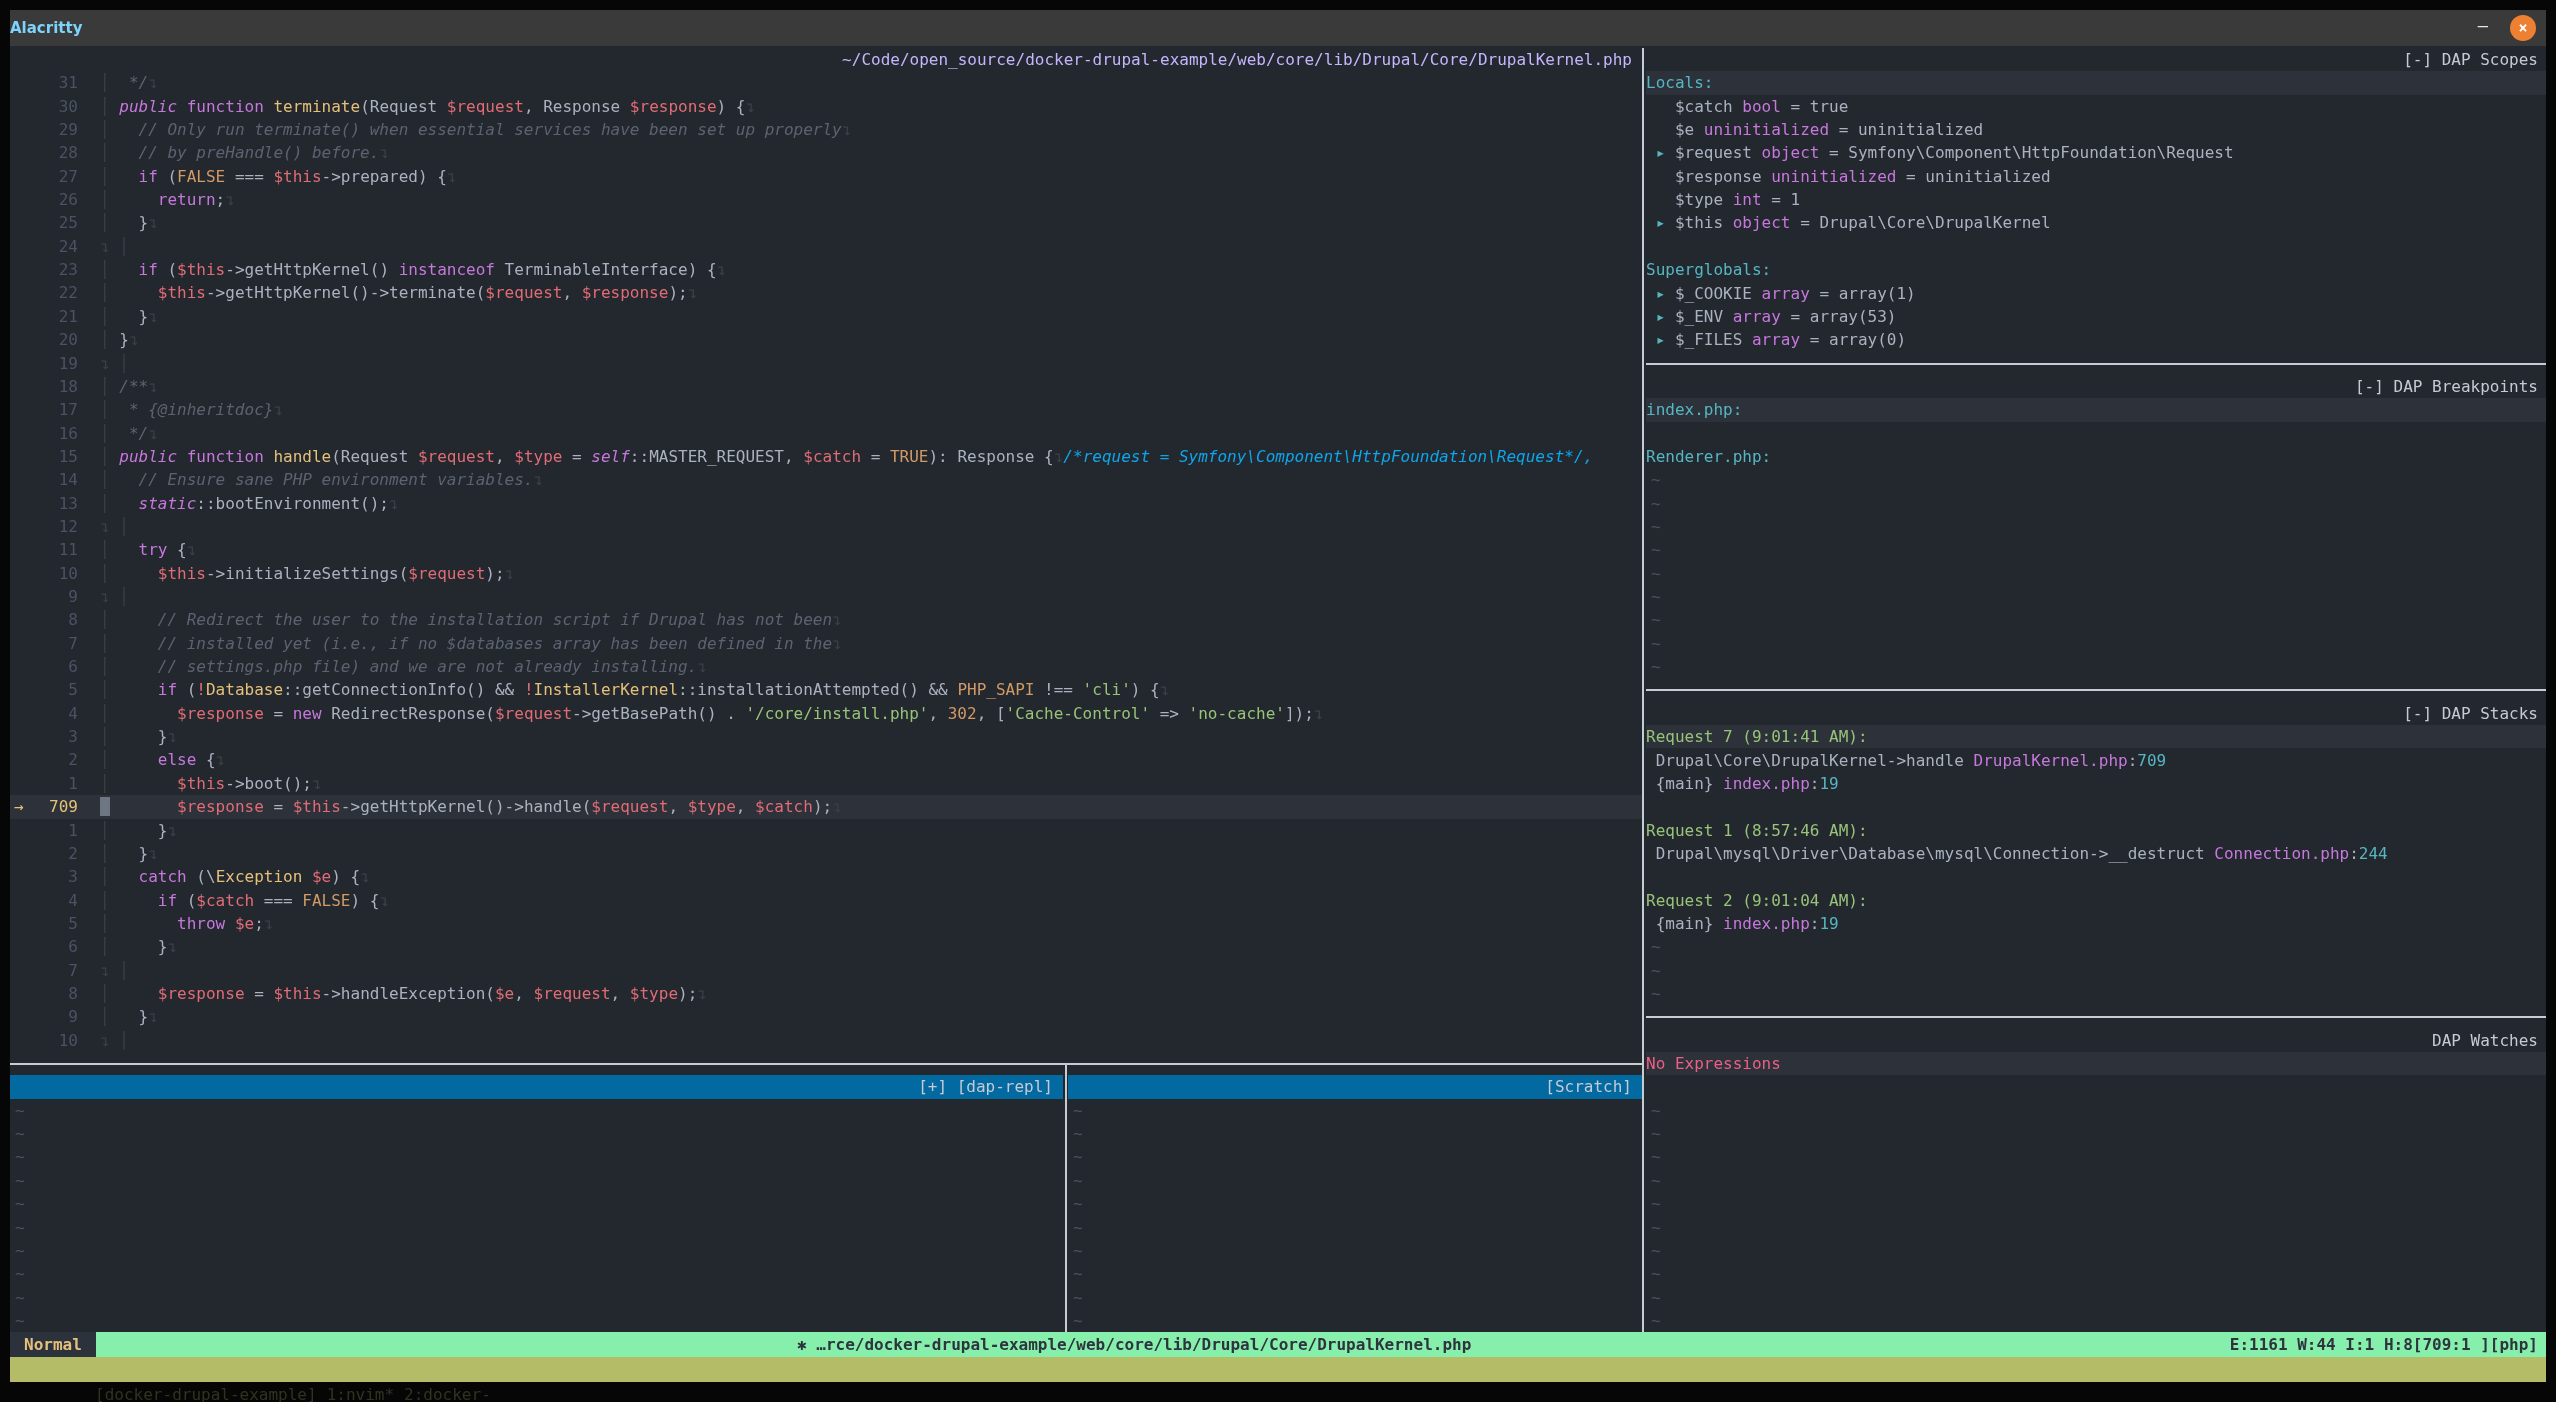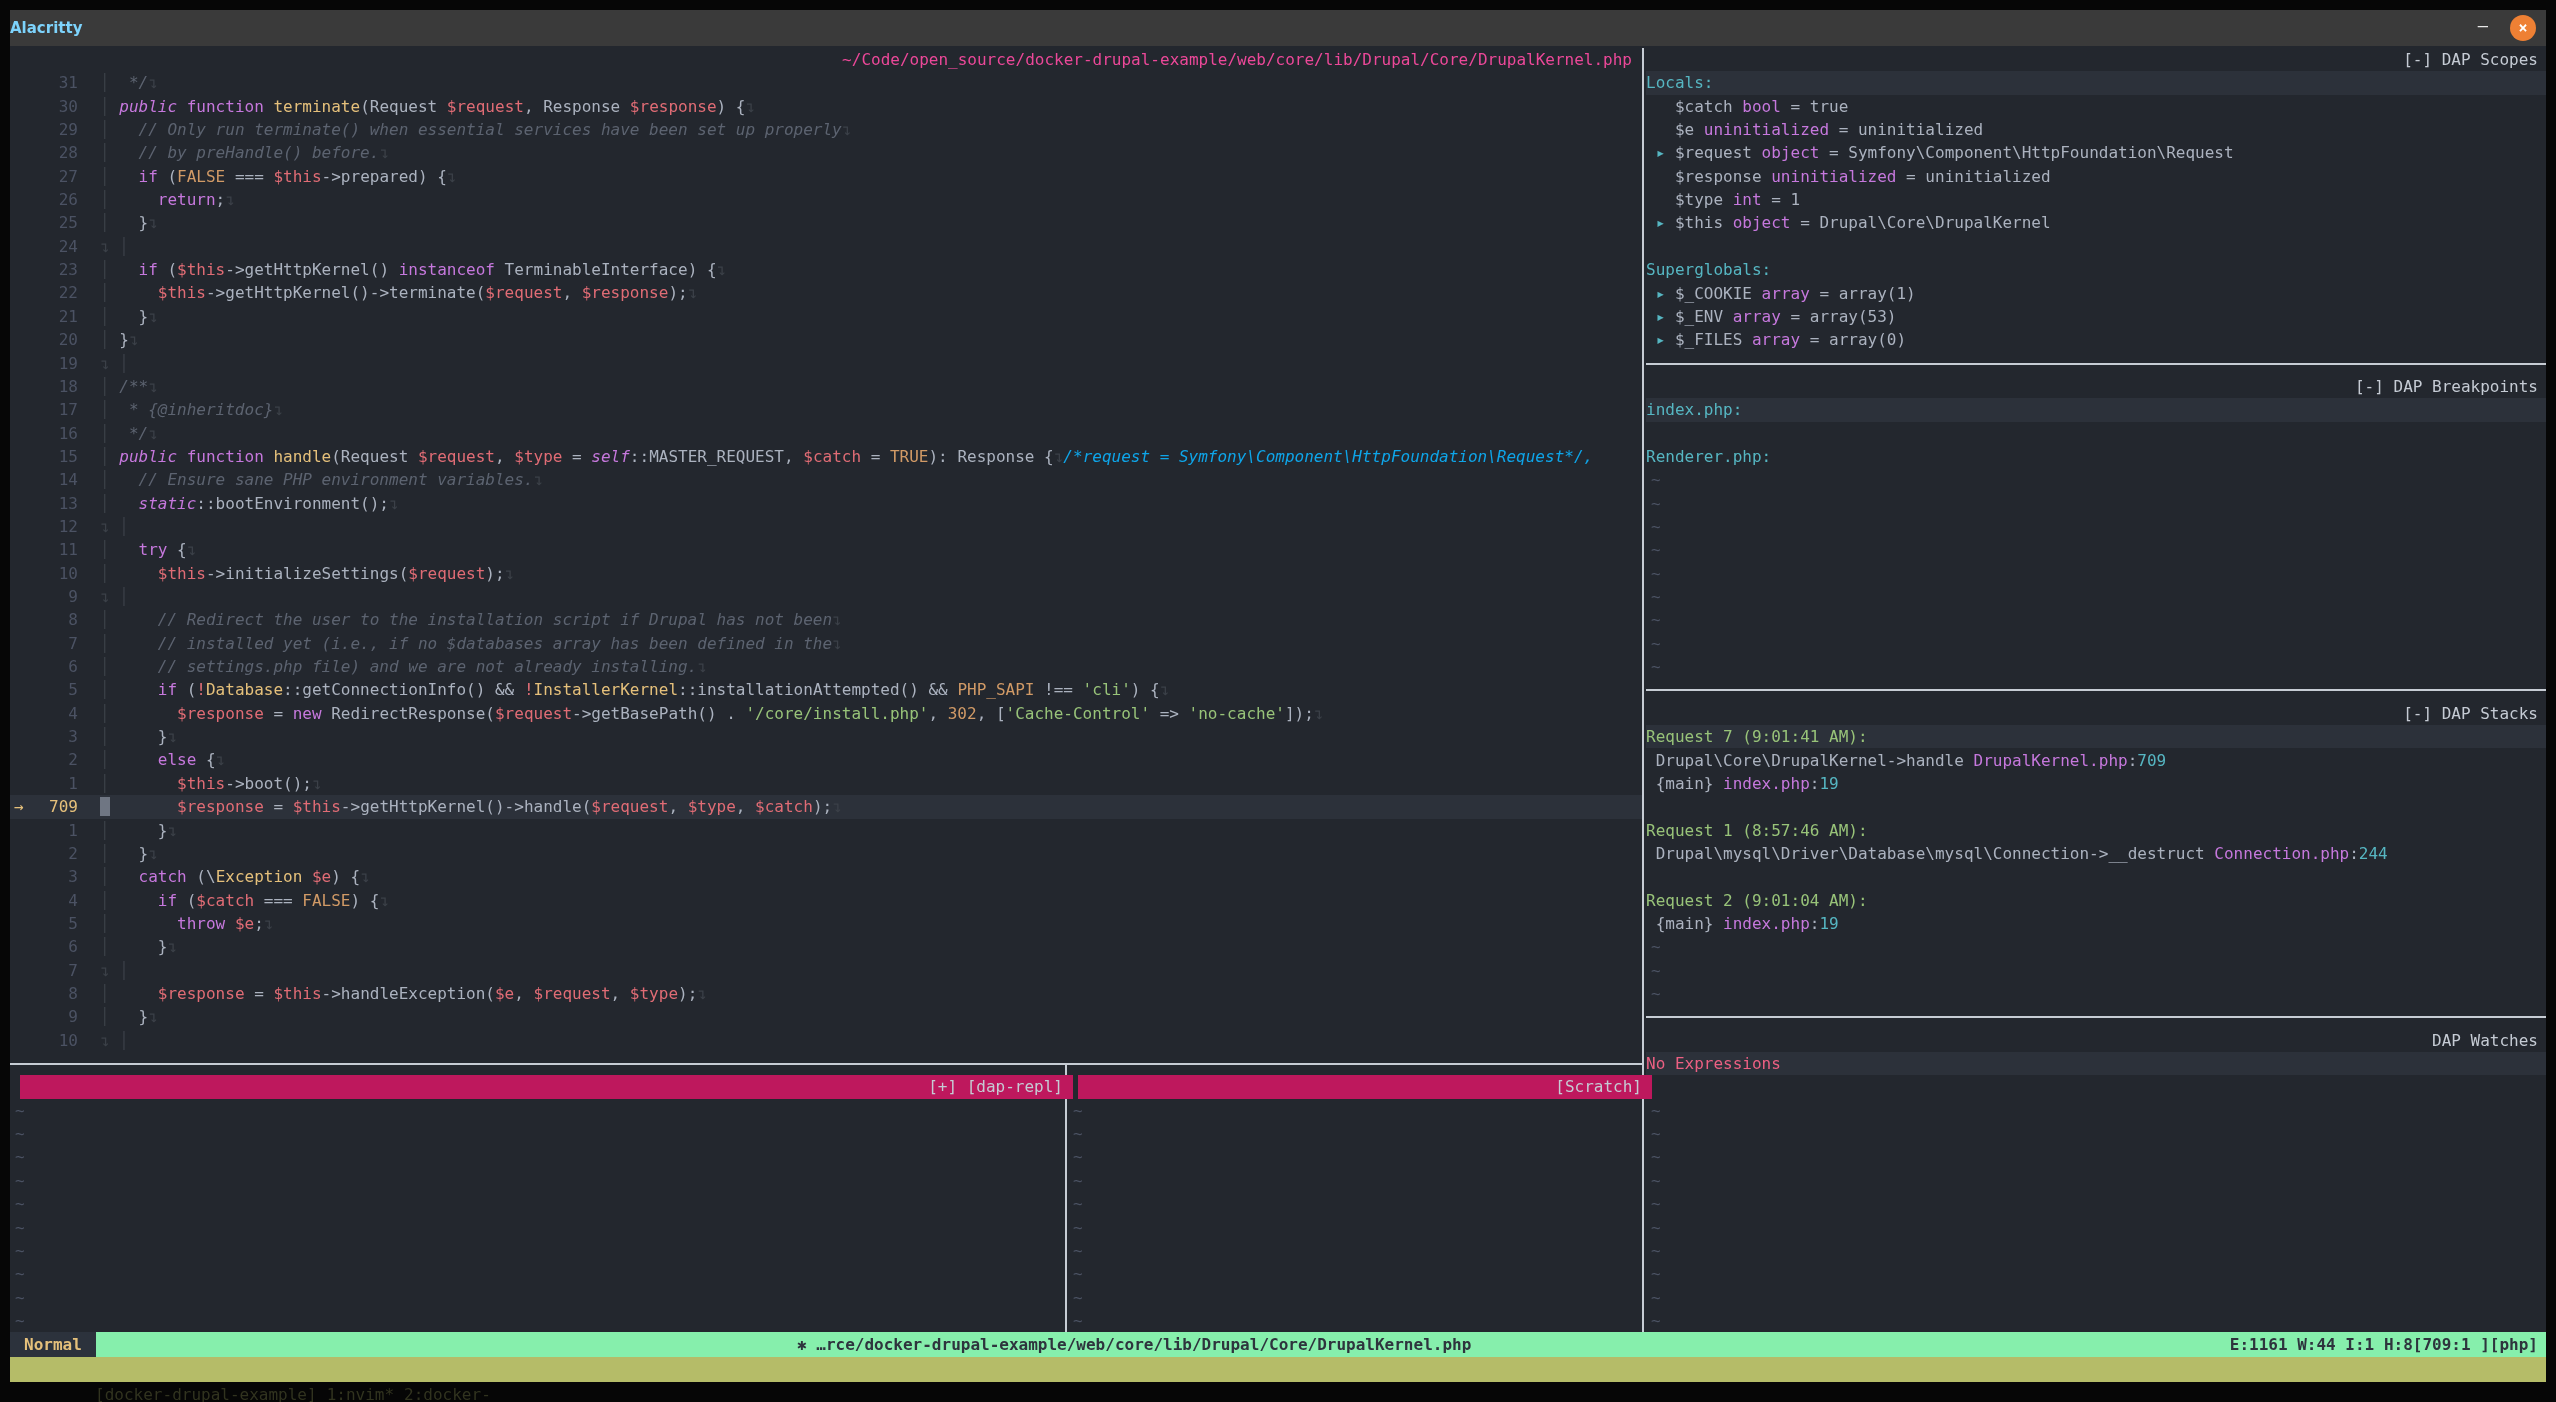--- a/index.html
+++ b/index.html
@@ -8,37 +8,37 @@
   .win{position:absolute;left:10px;top:10px;width:2536px;height:1372px;}
   .titlebar{position:absolute;left:0;top:0;width:100%;height:36px;background:#3a3a3a;}
   .title{position:absolute;left:0;top:0;width:100%;text-align:left;line-height:36px;color:#7dd3fc;
          font-family:"DejaVu Sans",sans-serif;font-size:15px;font-weight:bold;}
   .minimize{position:absolute;right:58px;top:0;height:36px;line-height:33px;color:#e8e8e8;font-size:17px;cursor:pointer;}
   .closebtn{position:absolute;right:10px;top:5px;width:26px;height:26px;border-radius:50%;background:#ee8034;
             color:#fff;text-align:center;line-height:26px;font-size:15px;font-weight:bold;cursor:pointer;}
   .term{position:absolute;left:0;top:36px;width:2536px;height:1336px;background:#23272e;font-size:16px;}
   .term *{box-sizing:border-box;}
   .path-row{position:absolute;left:0;top:2px;width:1632px;height:24px;line-height:24px;text-align:right;
-            padding-right:10px;color:#ec4899;white-space:pre;}
+            padding-right:10px;color:#c4b5fd;white-space:pre;}
   #code-lines{position:absolute;left:0;top:25.35px;width:1632px;height:982px;overflow:hidden;}
   .cl{position:absolute;left:0;width:1632px;height:23.35px;line-height:23.35px;white-space:pre;}
   .cl.cur{background:#2c313a;}
   .gut{display:inline-block;width:68px;text-align:right;color:#4b5263;margin-right:22px;}
   .gcur{color:#e5c07b;}
   .arrow{position:absolute;left:4px;color:#e5c07b;}
   .tk{color:#c678dd}.tki{color:#c678dd;font-style:italic}.tfn{color:#e5c07b}.tv{color:#e06c75}
   .ts{color:#98c379}.tn{color:#d19a66}.tc{color:#5c6370;font-style:italic}.tvt{color:#0ea5e9;font-style:italic}
   .tf{color:#abb2bf}.tg{color:#3b4048}.te{color:#3b4048}
   .tcy{color:#56b6c2}.tpu{color:#c678dd}.tgr{color:#98c379}.tpk{color:#ec6083}
   .tcur{background:#6f7683;color:#6f7683;}
   .hsep{position:absolute;left:0;top:1017px;width:1632px;height:2px;background:#c6ccd4;}
   .vsep-main{position:absolute;left:1632px;top:2px;width:2px;height:1284px;background:#c6ccd4;}
   .vsep-bottom{position:absolute;left:1055px;top:1017px;width:2px;height:269px;background:#c6ccd4;}
-  .band{position:absolute;top:1029.4px;height:23.35px;line-height:23.35px;background:#be185d;color:#c5cbd4;
-        text-align:right;padding-right:10px;white-space:pre;margin-left:10px;}
+  .band{position:absolute;top:1029.4px;height:23.35px;line-height:23.35px;background:#0369a1;color:#c5cbd4;
+        text-align:right;padding-right:10px;white-space:pre;}
   .band-repl{left:0;width:1053px;}
   .band-scratch{left:1058px;width:574px;}
   #repl-content{position:absolute;left:0;top:1052.75px;width:1053px;height:234px;}
   #scratch-content{position:absolute;left:1058px;top:1052.75px;width:574px;height:234px;}
   .brow{position:absolute;left:0;height:23.35px;line-height:23.35px;color:#4b5263;padding-left:5px;white-space:pre;}
   #right-col{position:absolute;left:1636px;top:0;width:900px;height:1286px;}
   .rrow{position:absolute;left:0;width:900px;height:23.35px;line-height:23.35px;white-space:pre;color:#abb2bf;}
   .rhead{text-align:right;padding-right:8px;color:#c5cbd4;}
   .rhl{background:#2c313a;}
   .rtil{color:#4b5263;padding-left:5px;}

